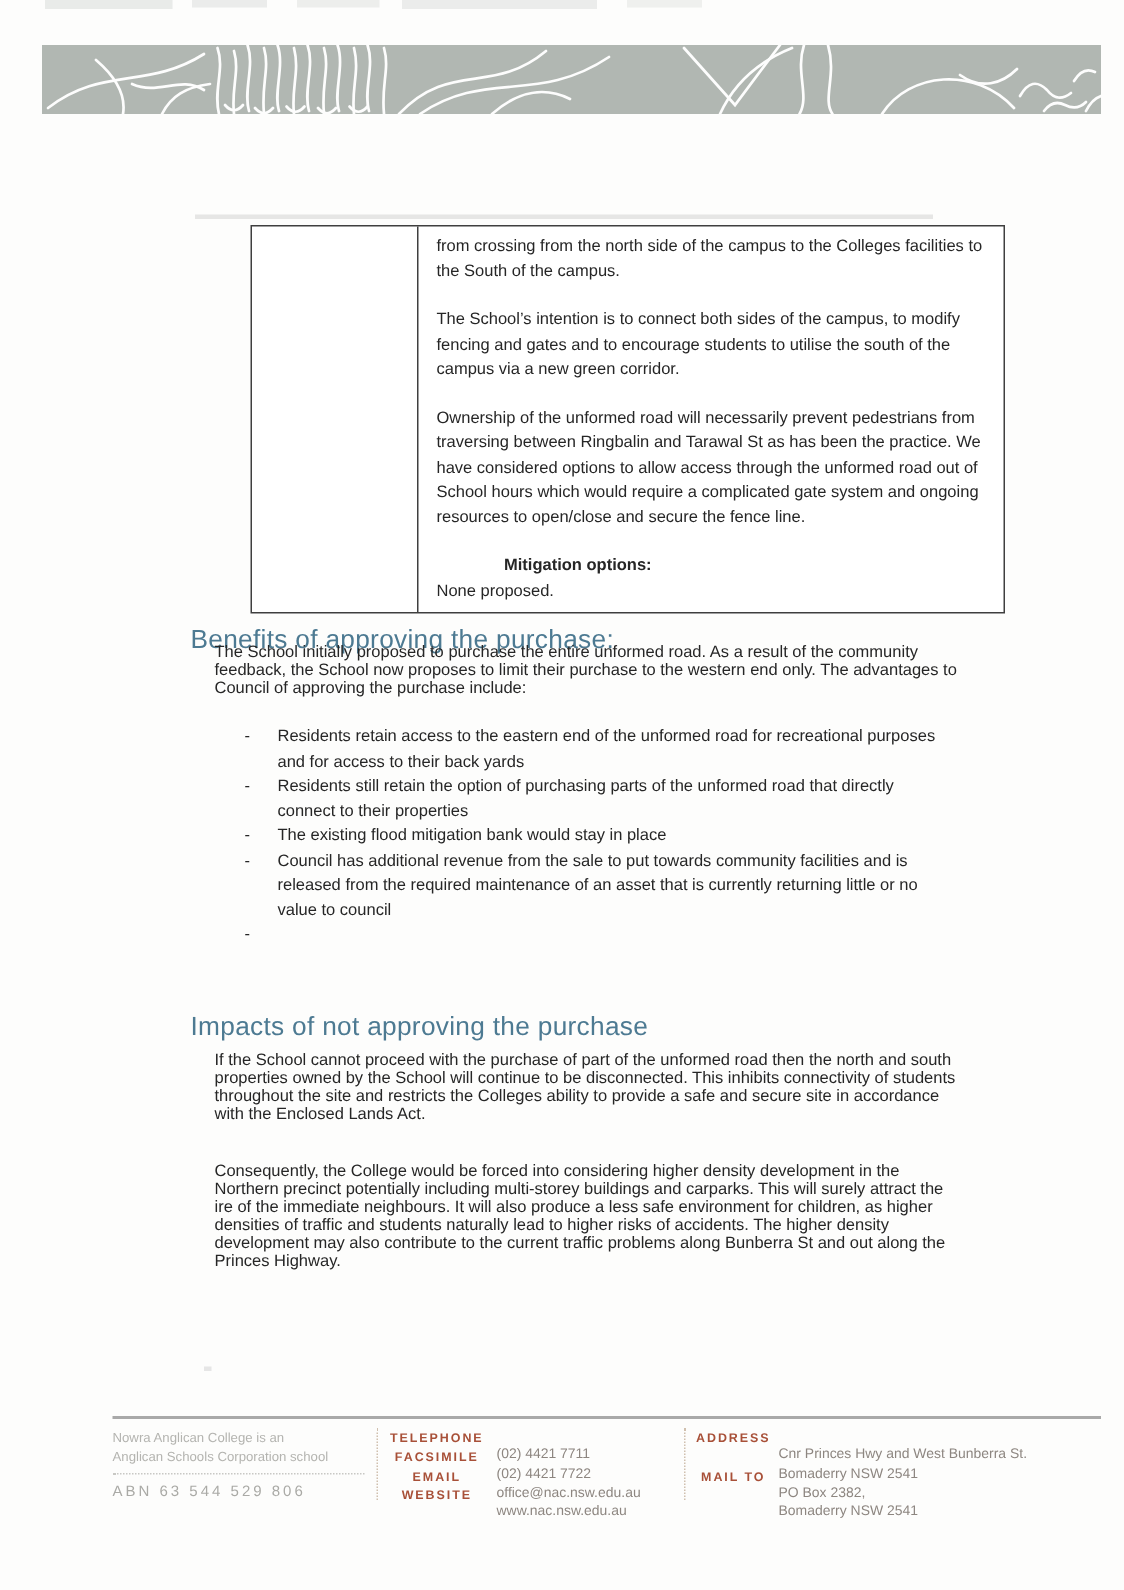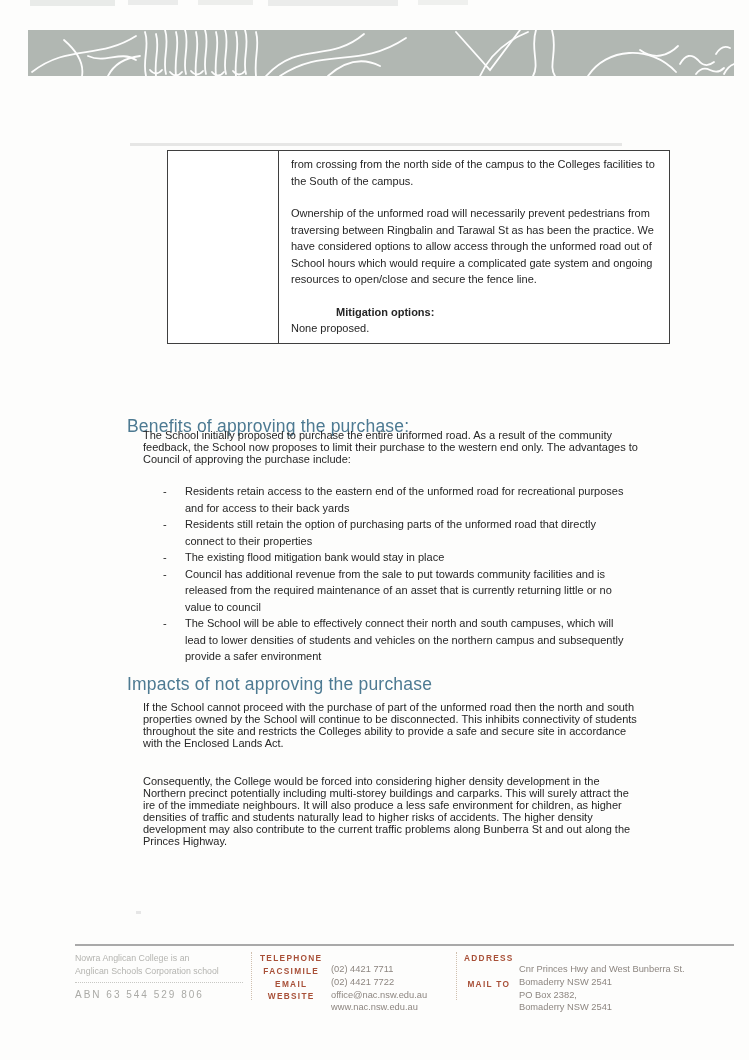--- a/index.html
+++ b/index.html
@@ -115,20 +115,21 @@
   </svg>
 </div>
 
 <div class="smudge"></div>
 <div class="dot-artifact"></div>
 
 <div class="doc-table">
   <div class="cell-left"></div>
   <div class="cell-right">
     <p>from crossing from the north side of the campus to the Colleges facilities to the South of the campus.</p>
+    <p>The School’s intention is to connect both sides of the campus, to modify fencing and gates and to encourage students to utilise the south of the campus via a new green corridor.</p>
     <p>Ownership of the unformed road will necessarily prevent pedestrians from traversing between Ringbalin and Tarawal St as has been the practice. We have considered options to allow access through the unformed road out of School hours which would require a complicated gate system and ongoing resources to open/close and secure the fence line.</p>
     <p><span class="mit-label">Mitigation options:</span><br>
     <span>None proposed.</span></p>
   </div>
 </div>
 
 <div class="section-heading h-benefits">Benefits of approving the purchase:</div>
 <div class="para p-benefits-intro">The School initially proposed to purchase the entire unformed road. As a result of the community feedback, the School now proposes to limit their purchase to the western end only. The advantages to Council of approving the purchase include:</div>
 
 <div class="blist">
@@ -143,21 +144,20 @@
   <div class="li">
     <span class="marker">-</span>
     <span class="txt">The existing flood mitigation bank would stay in place</span>
   </div>
   <div class="li">
     <span class="marker">-</span>
     <span class="txt">Council has additional revenue from the sale to put towards community facilities and is released from the required maintenance of an asset that is currently returning little or no value to council</span>
   </div>
   <div class="li">
     <span class="marker">-</span>
-    <span class="txt">The School will be able to effectively connect their north and south campuses, which will lead to lower densities of students and vehicles on the northern campus and subsequently provide a safer environment</span>
   </div>
 </div>
 
 <div class="section-heading h-impacts">Impacts of not approving the purchase</div>
 <div class="para p-impacts-1">If the School cannot proceed with the purchase of part of the unformed road then the north and south properties owned by the School will continue to be disconnected. This inhibits connectivity of students throughout the site and restricts the Colleges ability to provide a safe and secure site in accordance with the Enclosed Lands Act.</div>
 <div class="para p-impacts-2">Consequently, the College would be forced into considering higher density development in the Northern precinct potentially including multi-storey buildings and carparks. This will surely attract the ire of the immediate neighbours. It will also produce a less safe environment for children, as higher densities of traffic and students naturally lead to higher risks of accidents. The higher density development may also contribute to the current traffic problems along Bunberra St and out along the Princes Highway.</div>
 
 <div class="footer-line"></div>
 <div class="footer">
   <div class="org">

